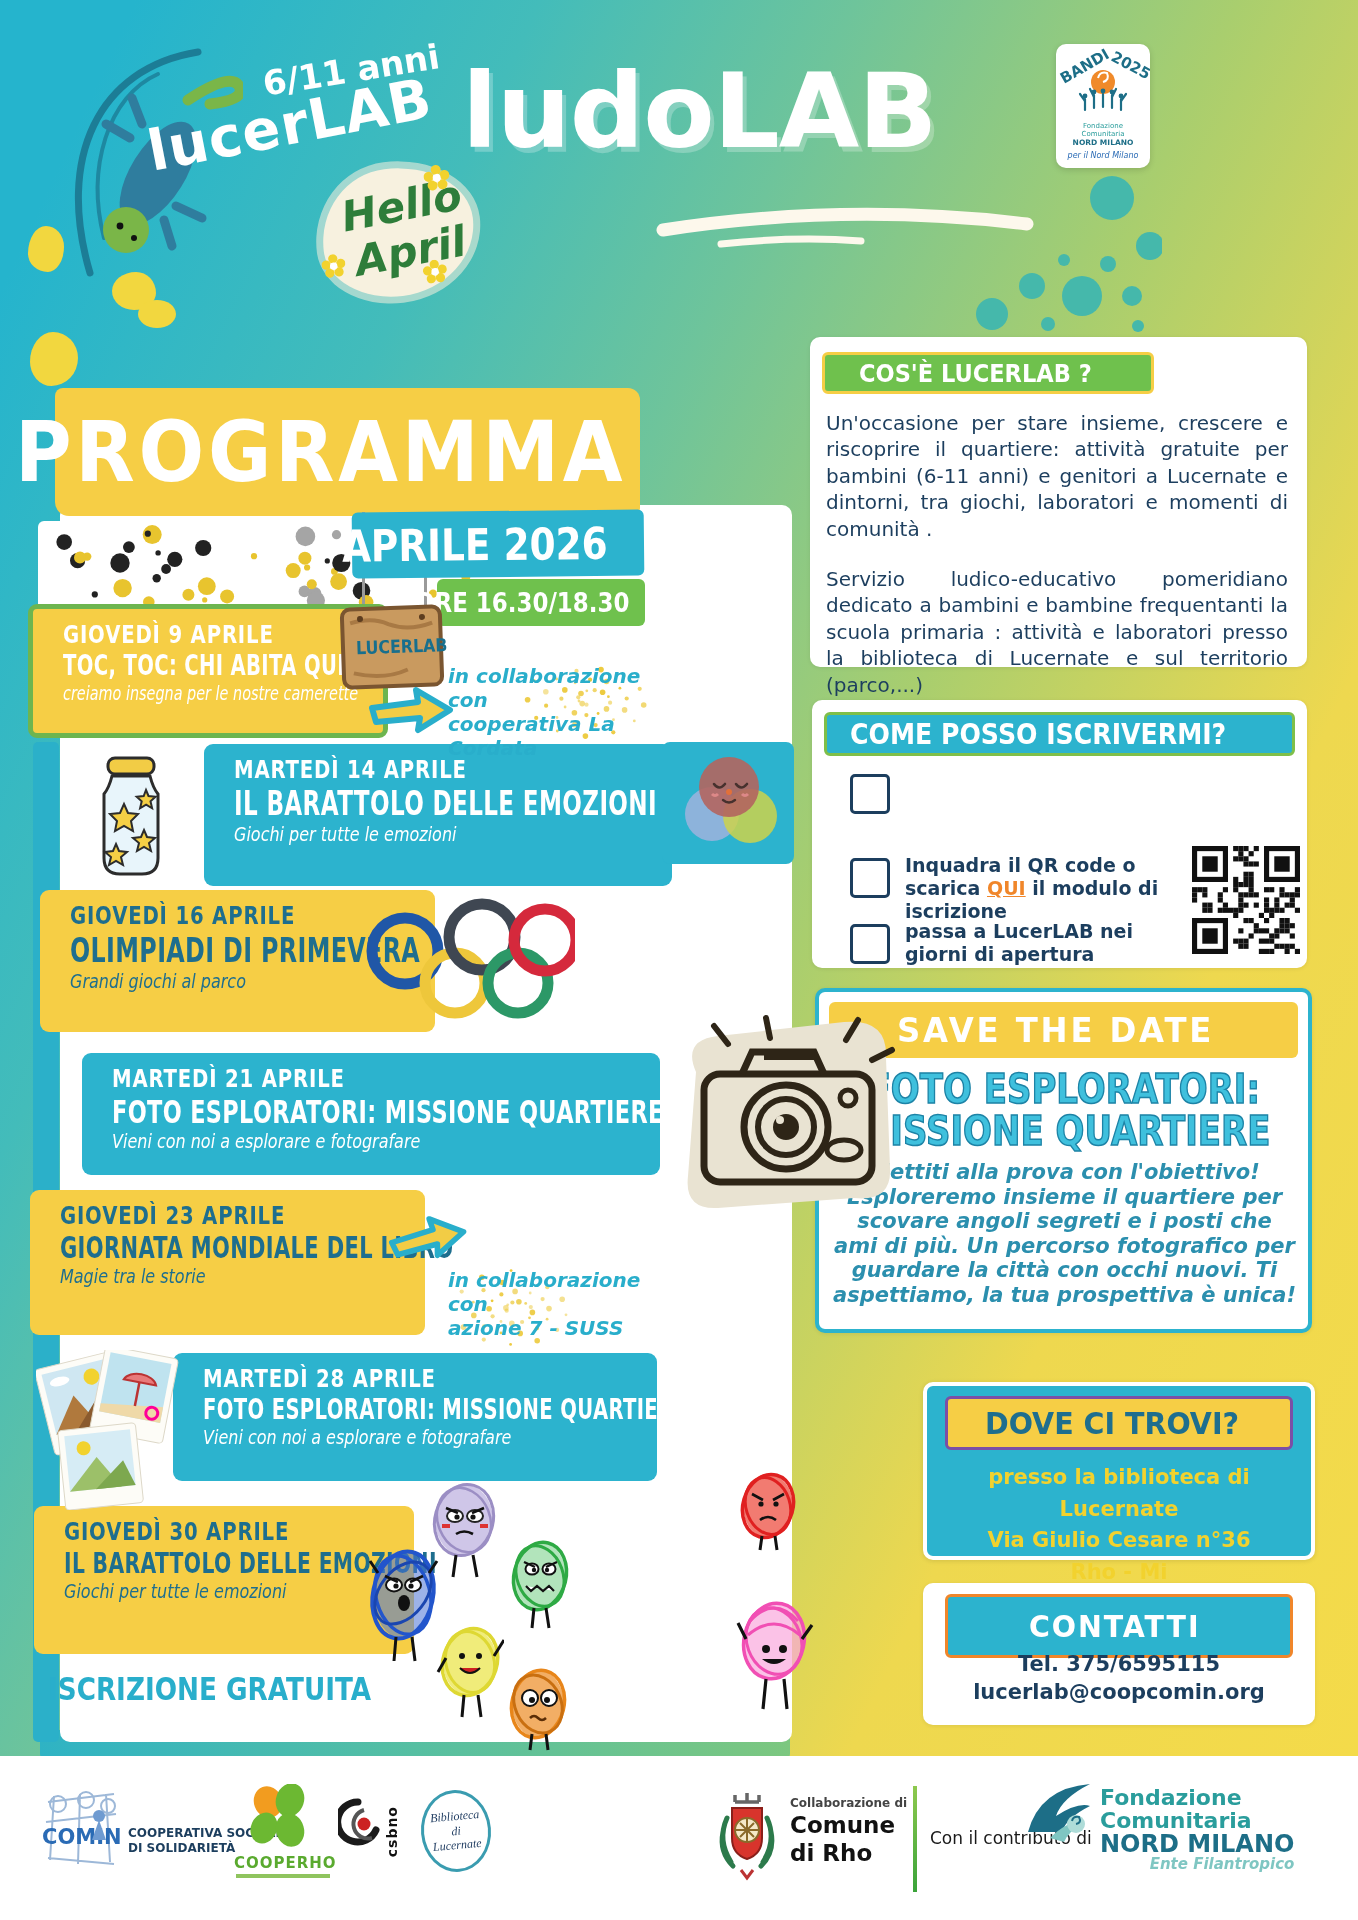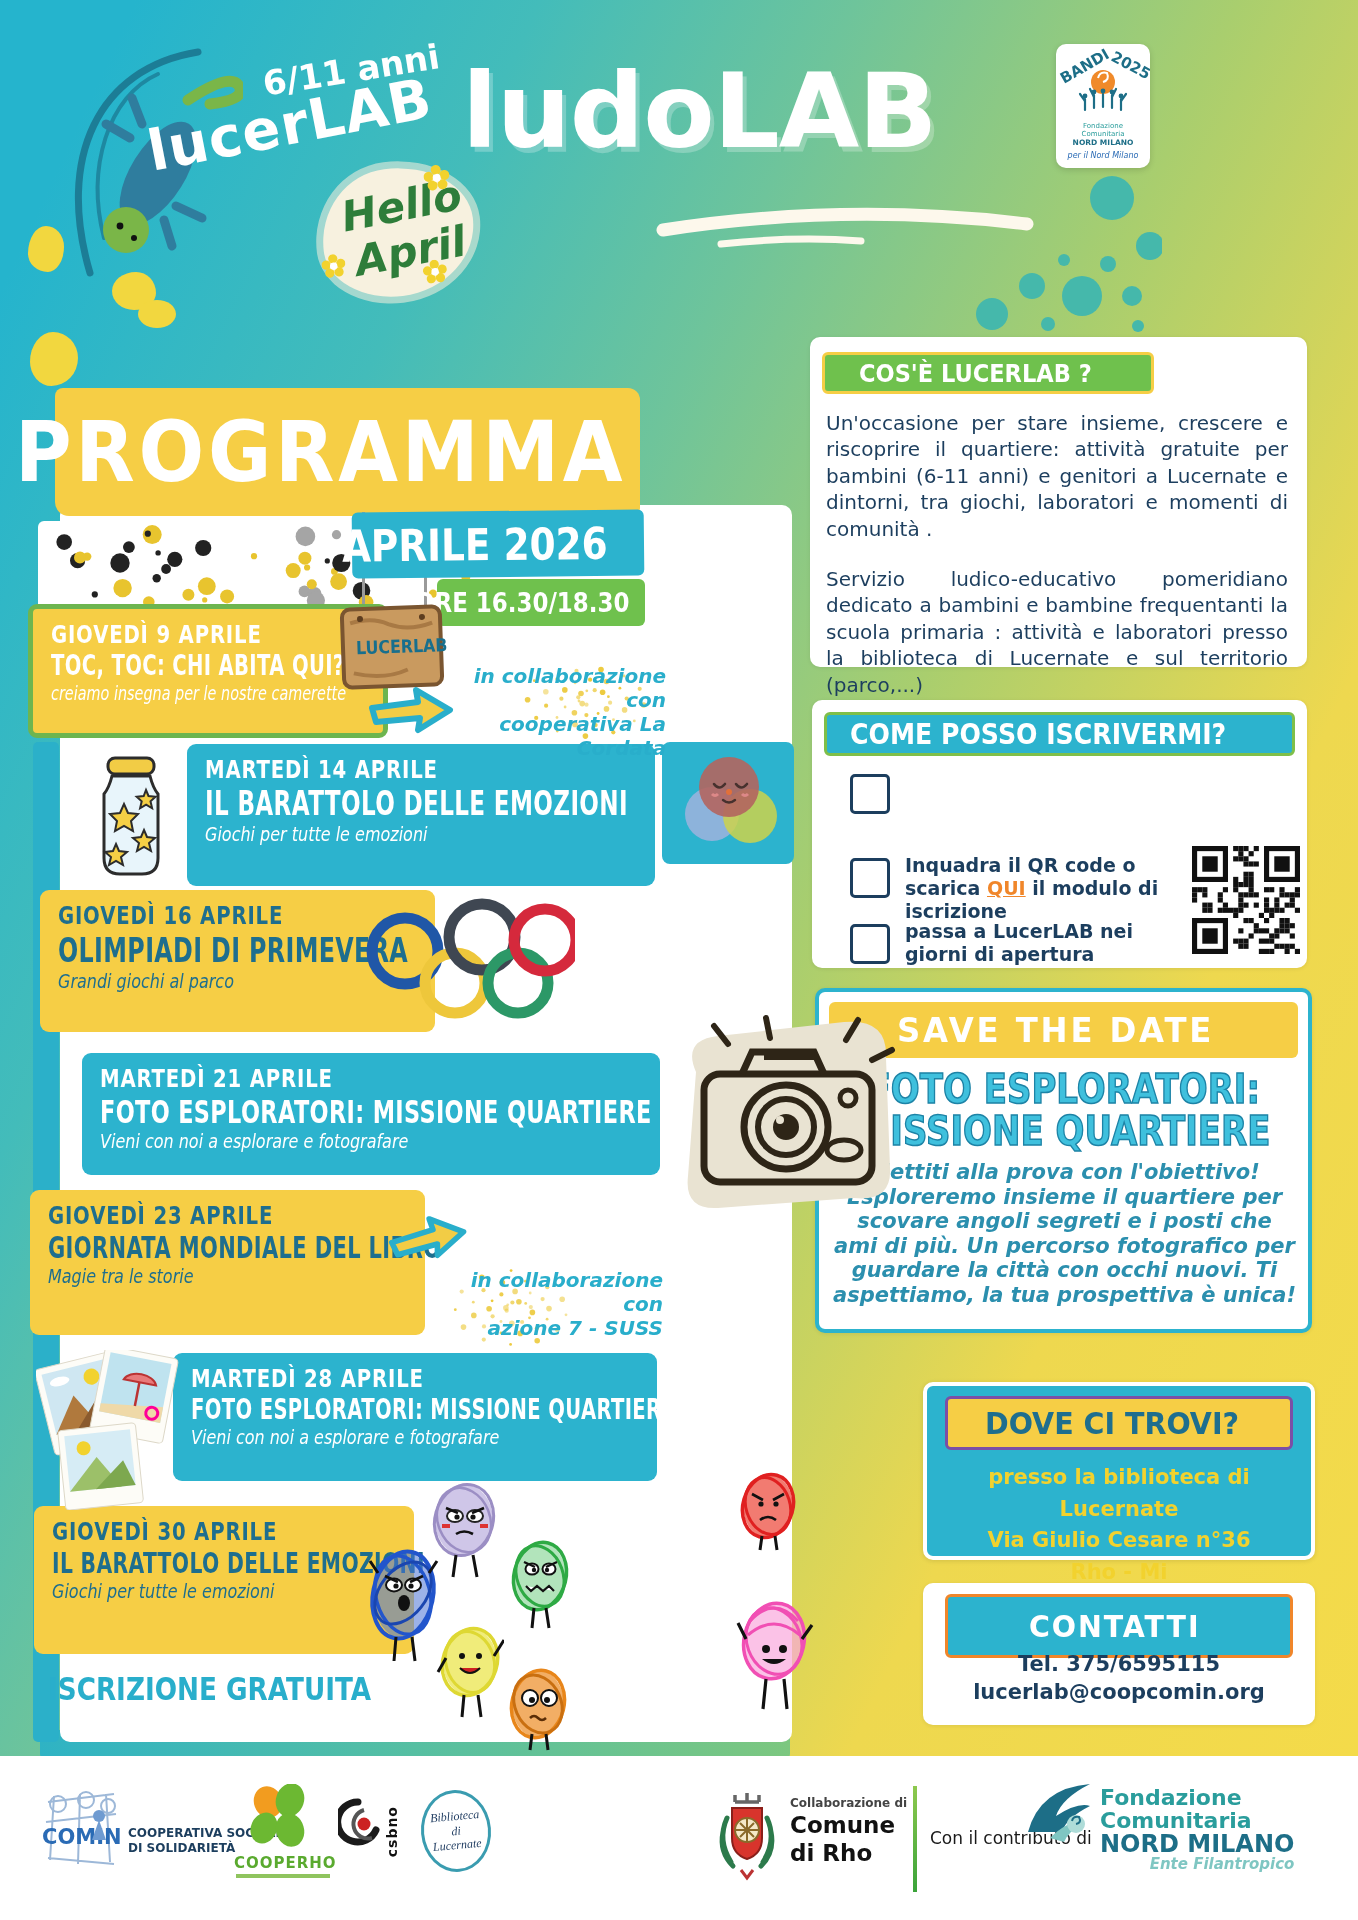--- a/index.html
+++ b/index.html
@@ -8,29 +8,29 @@
     font-family:"DejaVu Sans",sans-serif;}
   .abs{position:absolute;}
   .ln{display:inline-block;white-space:nowrap;transform-origin:0 50%;}
   .d{font-weight:800;font-size:24px;transform:scaleX(.82);letter-spacing:1px;}
   .t{font-weight:800;font-size:32px;transform:scaleX(.7);letter-spacing:.5px;}
   .s{font-style:italic;font-weight:500;font-size:20px;transform:scaleX(.8);}
   .cW{color:#fff;}.cT{color:#1E6E8E;}
   .evt{position:absolute;border-radius:9px;padding:13px 18px;box-sizing:border-box;z-index:5;}
   .evt.yellow{background:#F6CE45;}
   .evt.teal{background:#2CB3CE;}
-  .evt div{line-height:1.15;}
+  .evt div{line-height:1.15;margin-left:12px;}
   .band{position:absolute;display:flex;align-items:center;justify-content:center;color:#fff;
     font-weight:800;border-radius:6px;box-sizing:border-box;z-index:6;}
   .rcard{position:absolute;background:#fff;border-radius:10px;z-index:4;box-shadow:0 1px 4px rgba(0,0,0,.08);}
   .par{position:absolute;color:#1C3E5E;font-size:20px;line-height:1.32;text-align:justify;font-weight:500;z-index:6;}
   .chk{position:absolute;width:34px;height:34px;background:#fff;border:3px solid #1C3E5E;border-radius:5px;z-index:6;}
   .chktxt{position:absolute;color:#1C3E5E;font-size:19px;line-height:1.22;font-weight:600;z-index:6;}
   .collab{position:absolute;color:#29AECB;font-style:italic;font-weight:700;font-size:20px;
-    line-height:1.2;text-align:right;z-index:6;}
+    line-height:1.2;text-align:left;z-index:6;}
   .footer-small{font-size:12px;font-weight:700;color:#1C3E5E;line-height:1.25;}
 </style>
 </head>
 <body>
 
 <div id="poster">
 
   <svg class="abs" style="left:38px;top:38px;z-index:2" width="205" height="255" viewBox="0 0 205 255">
     <path d="M160 14 C60 30 18 120 52 235" stroke="#1c7d96" stroke-width="7" fill="none" stroke-linecap="round"></path>
     <path d="M120 36 C70 58 48 130 66 200" stroke="#1c7d96" stroke-width="4" fill="none" stroke-linecap="round" opacity=".8"></path>
@@ -274,21 +274,21 @@
   <svg class="abs" style="left:86px;top:752px;z-index:6" width="90" height="138" viewBox="0 0 90 138">
     <rect x="22" y="6" width="46" height="16" rx="7" fill="#f2cc45" stroke="#2c2c2c" stroke-width="3"></rect>
     <path d="M26 24 h38 q3 12 8 18 v64 q0 16 -16 16 h-22 q-16 0 -16 -16 v-64 q5 -6 8 -18 z" fill="#e8f5fb" stroke="#2c2c2c" stroke-width="3"></path>
     <g fill="#f5cf45" stroke="#2c2c2c" stroke-width="2">
       <path d="M38 52 l4 9 10 1 -7 7 2 10 -9 -5 -9 5 2 -10 -7 -7 10 -1 z"></path>
       <path d="M58 78 l3 7 8 1 -6 5 2 8 -7 -4 -7 4 2 -8 -6 -5 8 -1 z"></path>
       <path d="M30 92 l3 7 8 1 -6 5 2 8 -7 -4 -7 4 2 -8 -6 -5 8 -1 z"></path>
       <path d="M60 38 l2.5 6 7 .8 -5 4.5 1.6 7 -6 -3.6 -6 3.6 1.6 -7 -5 -4.5 7 -.8 z"></path>
     </g>
   </svg>
-  <div class="evt teal" style="left:187px;top:744px;width:468px;height:142px">
+  <div class="evt teal" style="left:204px;top:744px;width:468px;height:142px">
     <div><span class="ln d cW">MARTEDÌ 14 APRILE</span></div>
     <div><span class="ln t cW" style="font-size:33px">IL BARATTOLO DELLE EMOZIONI</span></div>
     <div><span class="ln s cW">Giochi per tutte le emozioni</span></div>
   </div>
   <svg class="abs" style="left:662px;top:742px;z-index:5" width="132" height="122" viewBox="0 0 132 122">
     <rect width="132" height="122" rx="8" fill="#2CB3CE"></rect>
     <circle cx="50" cy="72" r="27" fill="#9fb3dd" opacity=".85"></circle>
     <circle cx="88" cy="74" r="27" fill="#ccd24b" opacity=".85"></circle>
     <circle cx="67" cy="45" r="30" fill="#b2655f" opacity=".9"></circle>
     <path d="M52 42 q5 7 11 0 M74 42 q5 7 11 0" stroke="#47312e" stroke-width="2.6" fill="none" stroke-linecap="round"></path>

